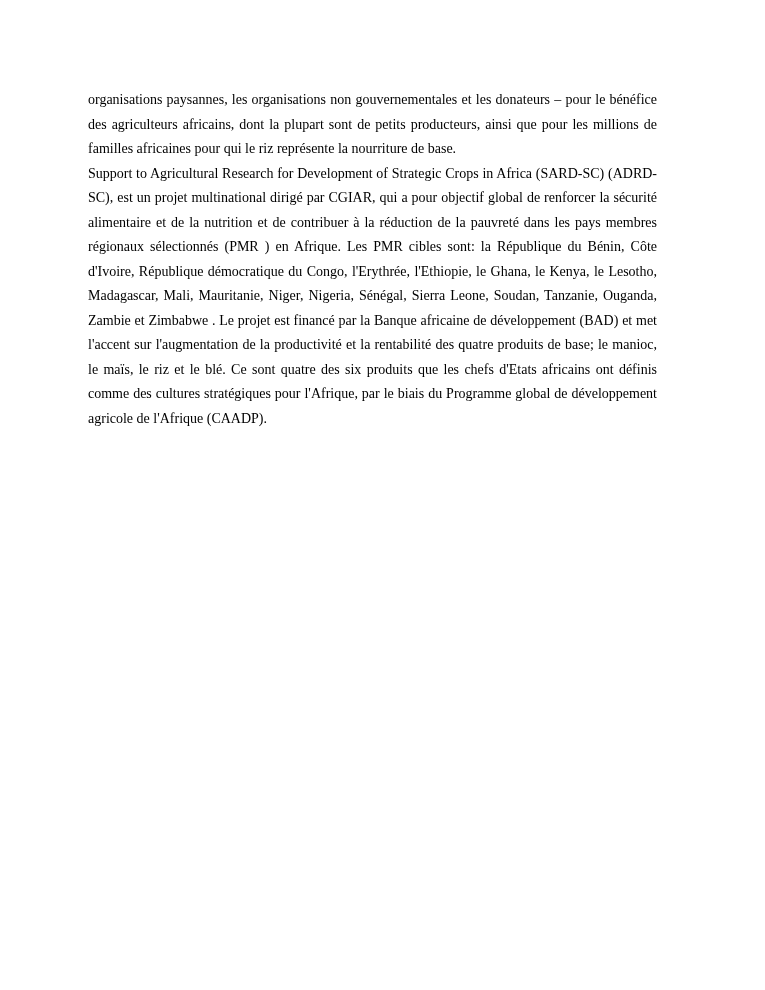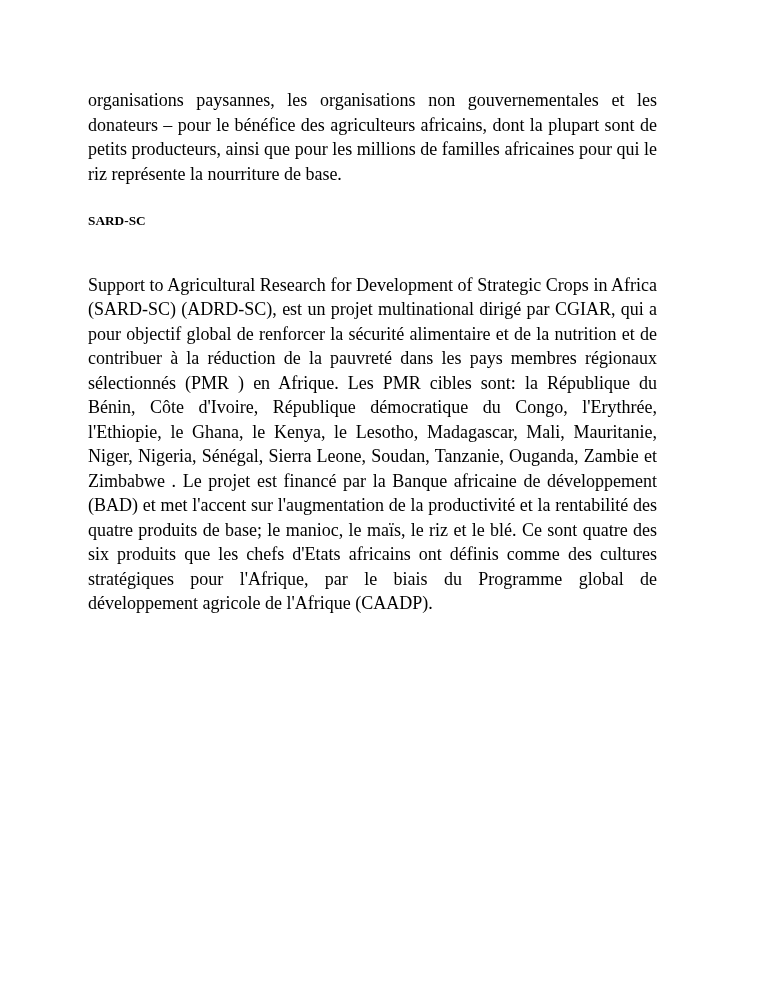--- a/index.html
+++ b/index.html
@@ -21,21 +21,21 @@
     box-sizing: border-box;
   }
   .content {
     position: absolute;
     left: 88px;
     top: 88px;
     width: 569px;
   }
   p.para {
     margin: 0 0 0 0;
-    font-size: 18px;
+    font-size: 14px;
     line-height: 24.5px;
     text-align: justify;
     text-justify: inter-word;
     hyphens: none;
   }
   .para + .heading {
     margin-top: 23px;
   }
   .heading {
     font-size: 13.3px;
@@ -47,16 +47,15 @@
   .heading + .para {
     margin-top: 39px;
   }
 </style>
 </head>
 <body>
 
 <div class="page">
   <div class="content">
     <p class="para">organisations paysannes, les organisations non gouvernementales et les donateurs – pour le bénéfice des agriculteurs africains, dont la plupart sont de petits producteurs, ainsi que pour les millions de familles africaines pour qui le riz représente la nourriture de base.</p>
-    <h2 class="heading">SARD-SC</h2>
     <p class="para">Support to Agricultural Research for Development of Strategic Crops in Africa (SARD-SC) (ADRD-SC), est un  projet multinational dirigé par CGIAR, qui a pour objectif global de renforcer la sécurité alimentaire et de la nutrition et de contribuer à la réduction de la pauvreté dans les pays membres régionaux sélectionnés (PMR ) en Afrique. Les PMR cibles sont: la République du Bénin, Côte d'Ivoire, République démocratique du Congo, l'Erythrée, l'Ethiopie, le Ghana, le Kenya, le Lesotho, Madagascar, Mali, Mauritanie, Niger, Nigeria, Sénégal, Sierra Leone, Soudan, Tanzanie, Ouganda, Zambie et Zimbabwe . Le projet est financé par la Banque africaine de développement (BAD) et met l'accent sur l'augmentation de la productivité et la rentabilité des quatre produits de base; le manioc, le maïs, le riz et le blé. Ce sont quatre des six produits que les chefs d'Etats africains ont définis comme des cultures stratégiques pour l'Afrique, par le biais du Programme global de développement agricole de l'Afrique (CAADP).</p>
   </div>
 </div>
 
 </body></html>

